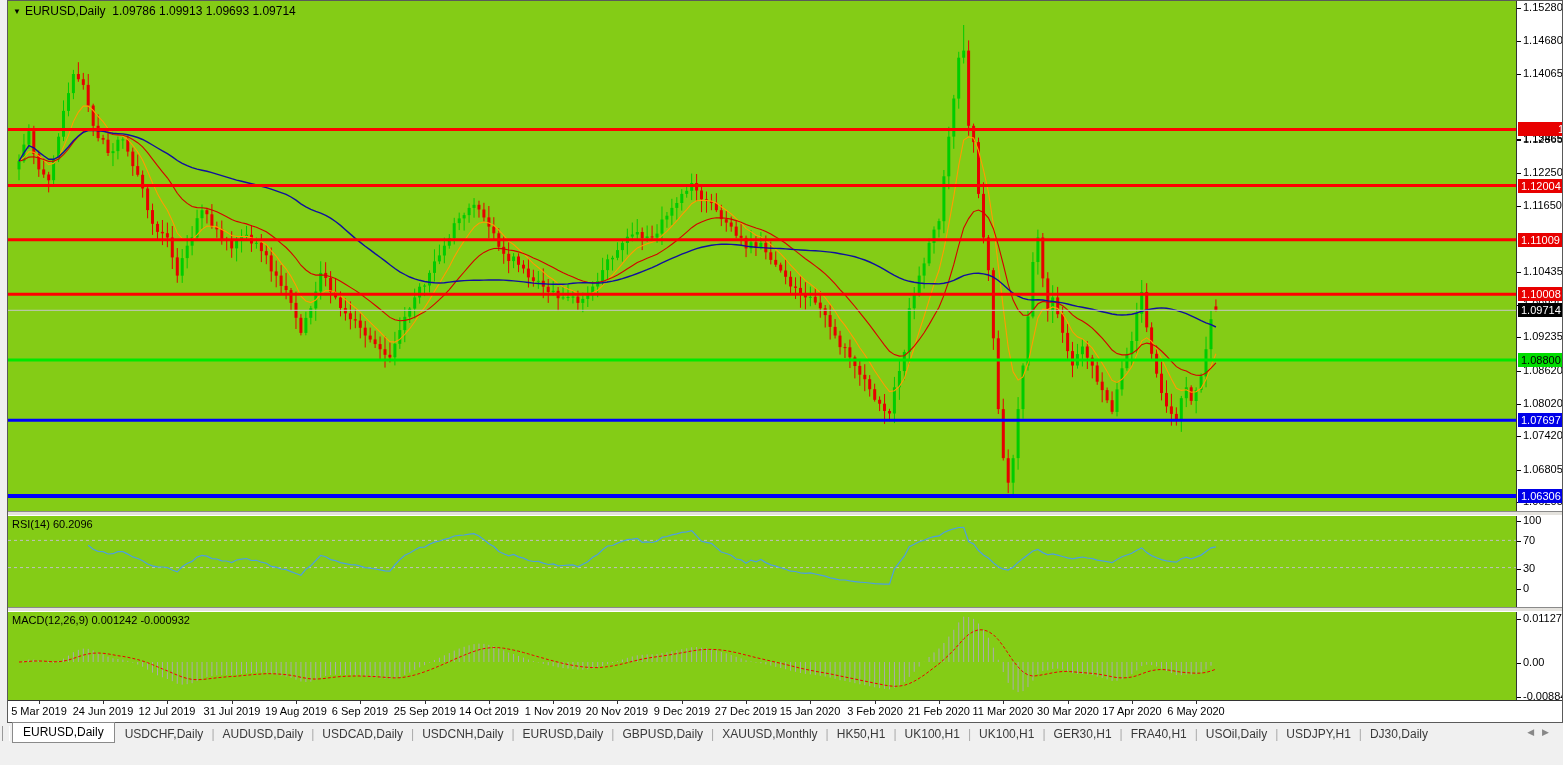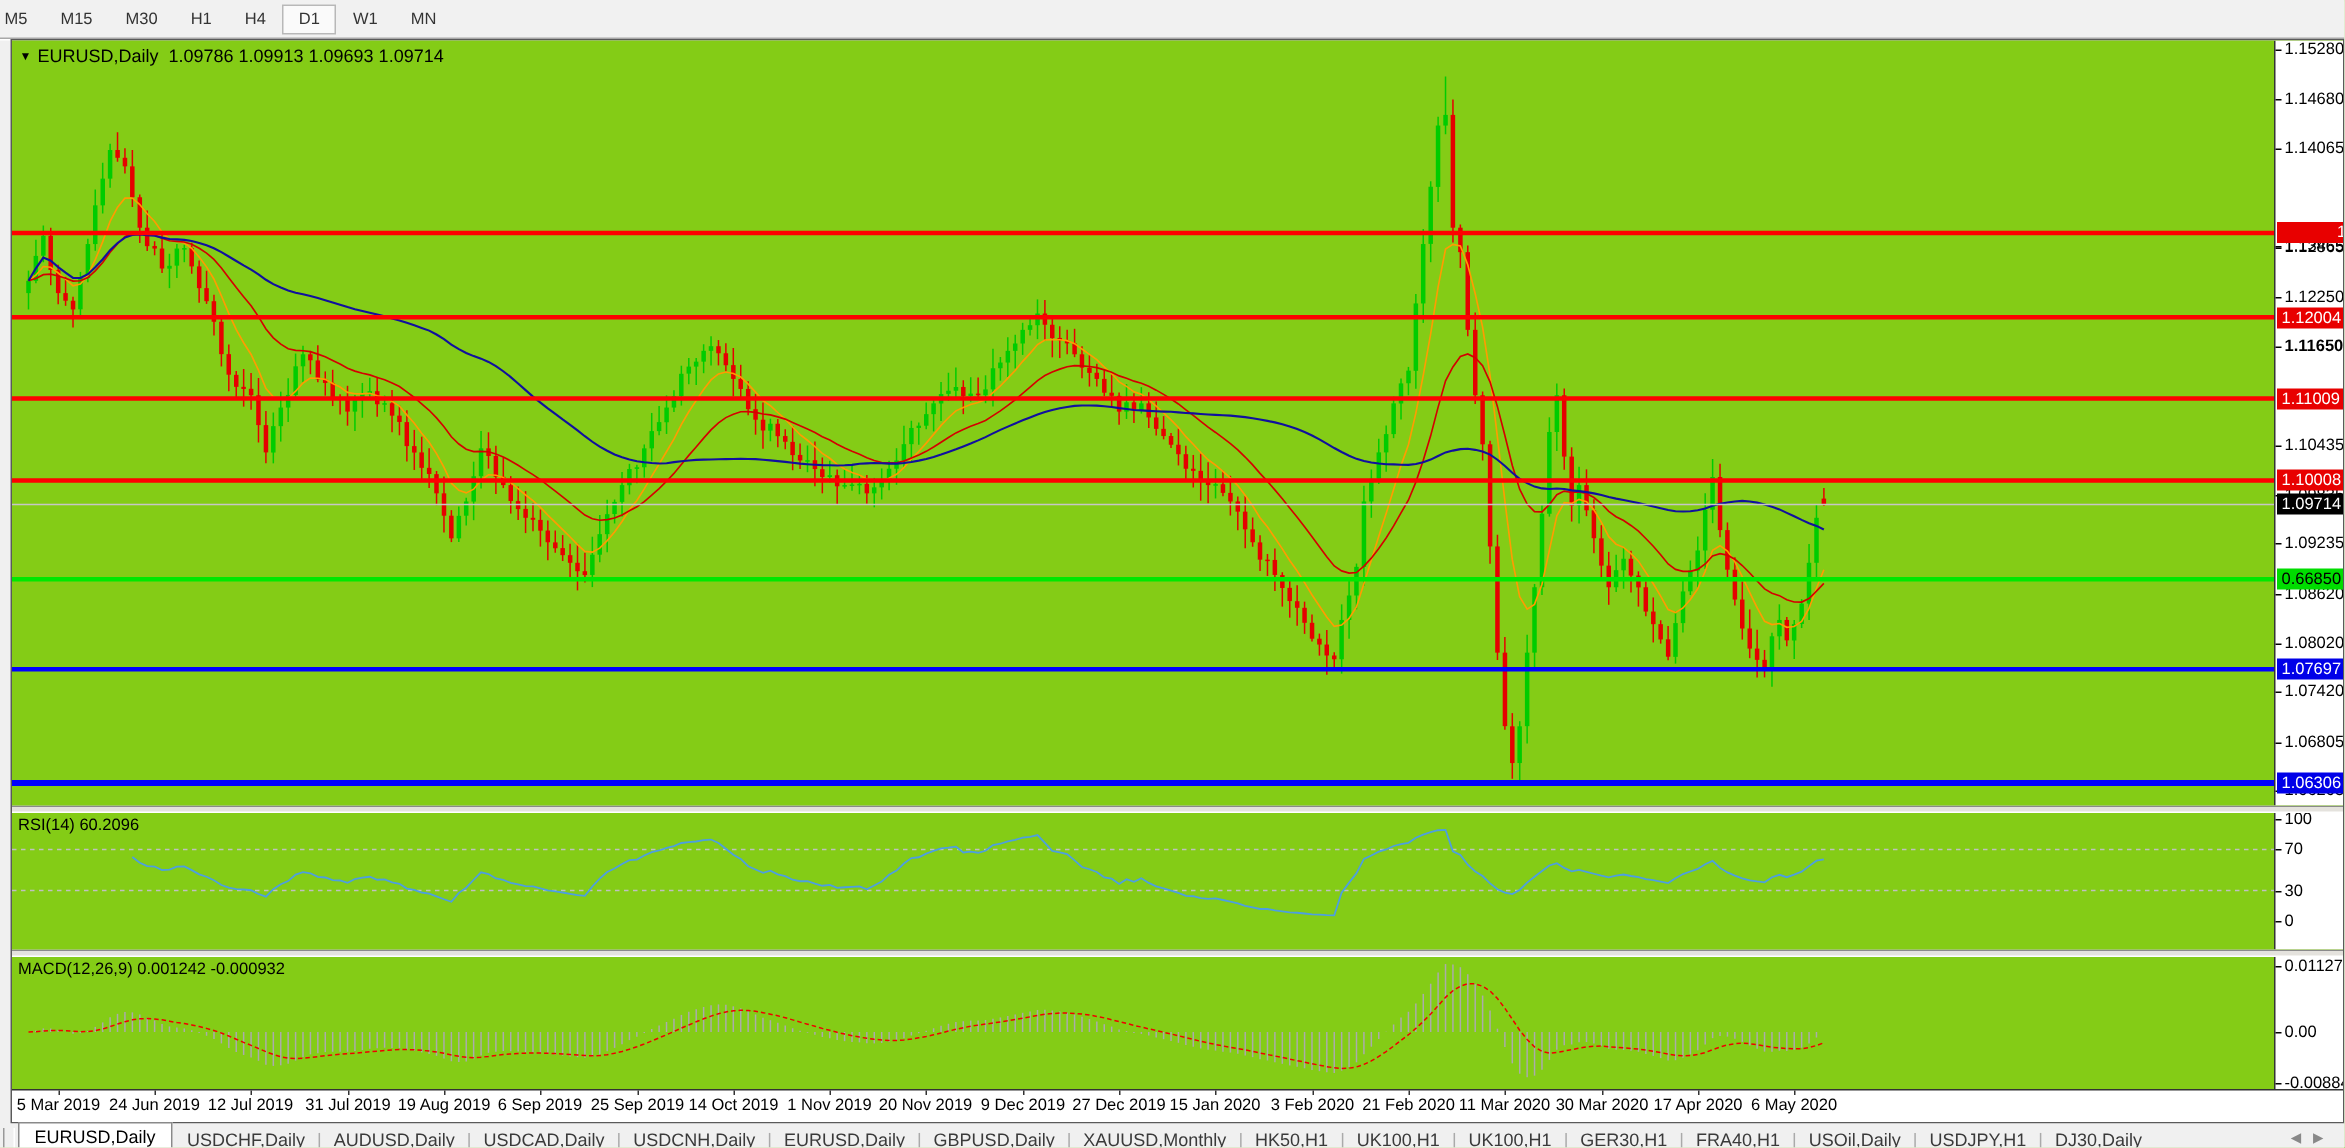--- a/index.html
+++ b/index.html
@@ -33,30 +33,20 @@
   .tabstub{width:6px;height:15px;border-left:1px solid #999;border-right:1px solid #fff;margin-right:2px;}
   .tab{padding:1px 10px;white-space:nowrap;cursor:default;}
   .tab.active{background:#fff;border:1px solid #8a8a8a;color:#000;margin-top:-2px;padding:2px 10px 3px 10px;}
   .tabsep{color:#aaa;margin:0 -2px;}
   .tabnav{position:absolute;right:6px;top:4px;font-size:9px;color:#888;letter-spacing:8px;}
 </style>
 </head>
 <body>
 
 <div class="app">
-  <div class="toolbar" id="toolbar">
-      <div class="tbtn">M5</div>
-      <div class="tbtn">M15</div>
-      <div class="tbtn">M30</div>
-      <div class="tbtn">H1</div>
-      <div class="tbtn">H4</div>
-      <div class="tbtn active">D1</div>
-      <div class="tbtn">W1</div>
-      <div class="tbtn">MN</div>
-    </div>
 
   <div class="chart-window">
     <div class="panel" id="mainPanel">
       <svg id="mainSvg" width="1508" height="510">
           <g>
             <line x1="11" y1="153.4" x2="11" y2="179.3" stroke="#00CC00" stroke-width="1"></line>
             <rect x="9.5" y="160.2" width="3" height="8.2" fill="#00CC00"></rect>
             <line x1="15.946" y1="132.9" x2="15.946" y2="161.9" stroke="#00CC00" stroke-width="1"></line>
             <rect x="14.4" y="143.6" width="3" height="16.6" fill="#00CC00"></rect>
             <line x1="20.892" y1="123.3" x2="20.892" y2="147.8" stroke="#00CC00" stroke-width="1"></line>
@@ -557,35 +547,35 @@
       <div class="chart-header">
         <span class="tri">▼</span><span>EURUSD,Daily</span>&nbsp;&nbsp;<span>1.09786 1.09913 1.09693 1.09714</span>
       </div>
       <div class="yaxis" id="mainAxis">
           <div class="ytick" style="top: 0px;"><span class="dash"></span>1.15280</div>
           <div class="ytick" style="top: 33px;"><span class="dash"></span>1.14680</div>
           <div class="ytick" style="top: 66px;"><span class="dash"></span>1.14065</div>
           <div class="ytick" style="top: 99px; margin-top: 32px;"><span class="dash"></span>1.13465</div>
           <div class="ytick" style="top: 132px;"><span class="dash"></span>1.12865</div>
           <div class="ytick" style="top: 165px;"><span class="dash"></span>1.12250</div>
-          <div class="ytick" style="top: 198px; font-weight: bold;"><span class="dash"></span>1.11650</div>
+          <div class="ytick" style="top: 198px;"><span class="dash"></span>1.11650</div>
           <div class="ytick" style="top: 264px;"><span class="dash"></span>1.10435</div>
           <div class="ytick" style="top: 297px;"><span class="dash"></span>1.09835</div>
           <div class="ytick" style="top: 329px;"><span class="dash"></span>1.09235</div>
           <div class="ytick" style="top: 363px;"><span class="dash"></span>1.08620</div>
           <div class="ytick" style="top: 396px;"><span class="dash"></span>1.08020</div>
           <div class="ytick" style="top: 428px;"><span class="dash"></span>1.07420</div>
           <div class="ytick" style="top: 462px;"><span class="dash"></span>1.06805</div>
           <div class="ytick" style="top: 494px;"><span class="dash"></span>1.06205</div>
           <div class="ybadge" style="top: 121px; background: rgb(232, 0, 0); color: rgb(255, 255, 255); padding-left: 40px;">1.13034</div>
           <div class="ybadge" style="top: 178px; background: rgb(232, 0, 0); color: rgb(255, 255, 255);">1.12004</div>
           <div class="ybadge" style="top: 232px; background: rgb(232, 0, 0); color: rgb(255, 255, 255);">1.11009</div>
           <div class="ybadge" style="top: 286px; background: rgb(232, 0, 0); color: rgb(255, 255, 255);">1.10008</div>
           <div class="ybadge" style="top: 302px; background: rgb(0, 0, 0); color: rgb(255, 255, 255);">1.09714</div>
-          <div class="ybadge" style="top: 352px; background: rgb(0, 221, 0); color: rgb(0, 0, 0);">0.66850</div>
+          <div class="ybadge" style="top: 352px; background: rgb(0, 221, 0); color: rgb(0, 0, 0);">1.08800</div>
           <div class="ybadge" style="top: 412px; background: rgb(0, 0, 232); color: rgb(255, 255, 255);">1.07697</div>
           <div class="ybadge" style="top: 488px; background: rgb(0, 0, 232); color: rgb(255, 255, 255);">1.06306</div>
         </div>
     </div>
     <div class="splitter"></div>
 
     <div class="panel" id="rsiPanel">
       <svg id="rsiSvg" width="1508" height="91">
           <line x1="0" y1="24.4" x2="1508" y2="24.4" stroke="#C0C0C0" stroke-dasharray="3,3"></line>
           <line x1="0" y1="51.6" x2="1508" y2="51.6" stroke="#C0C0C0" stroke-dasharray="3,3"></line>

